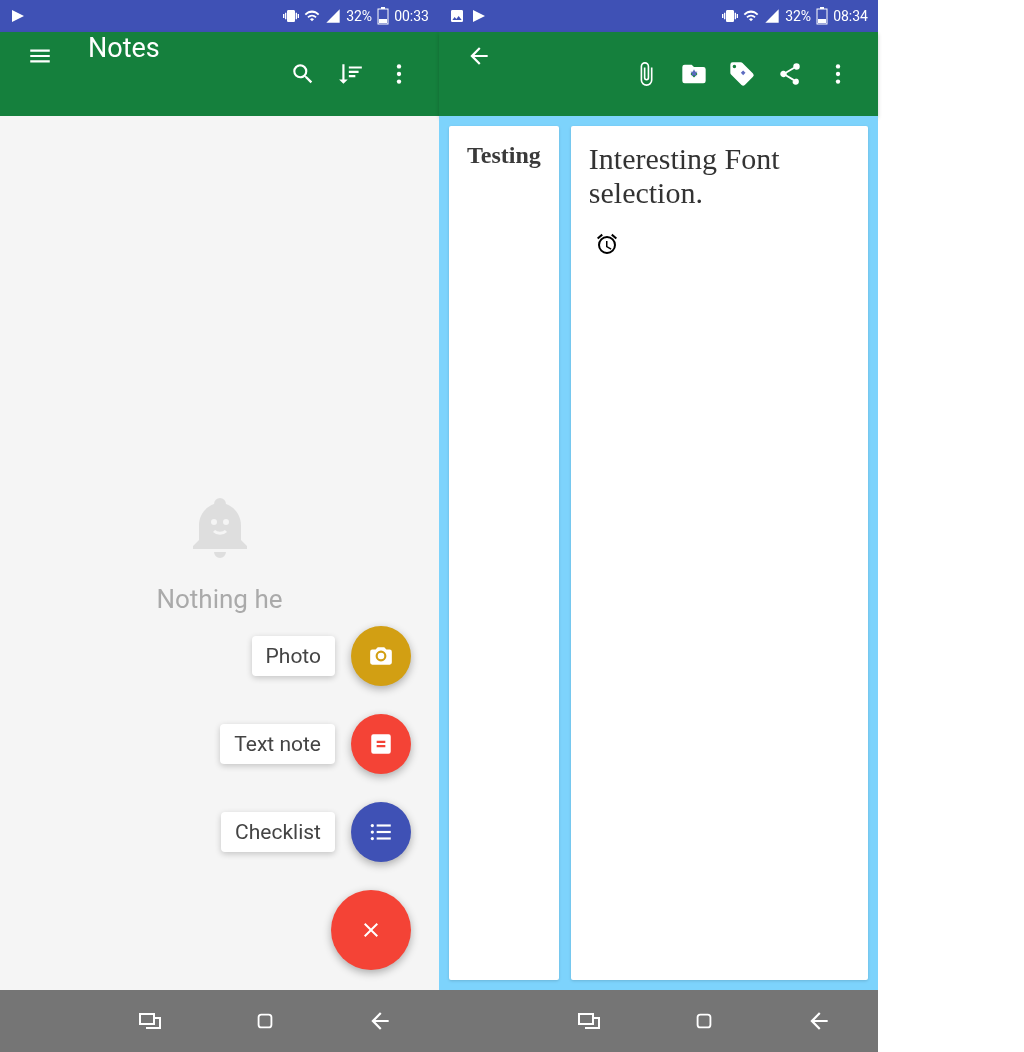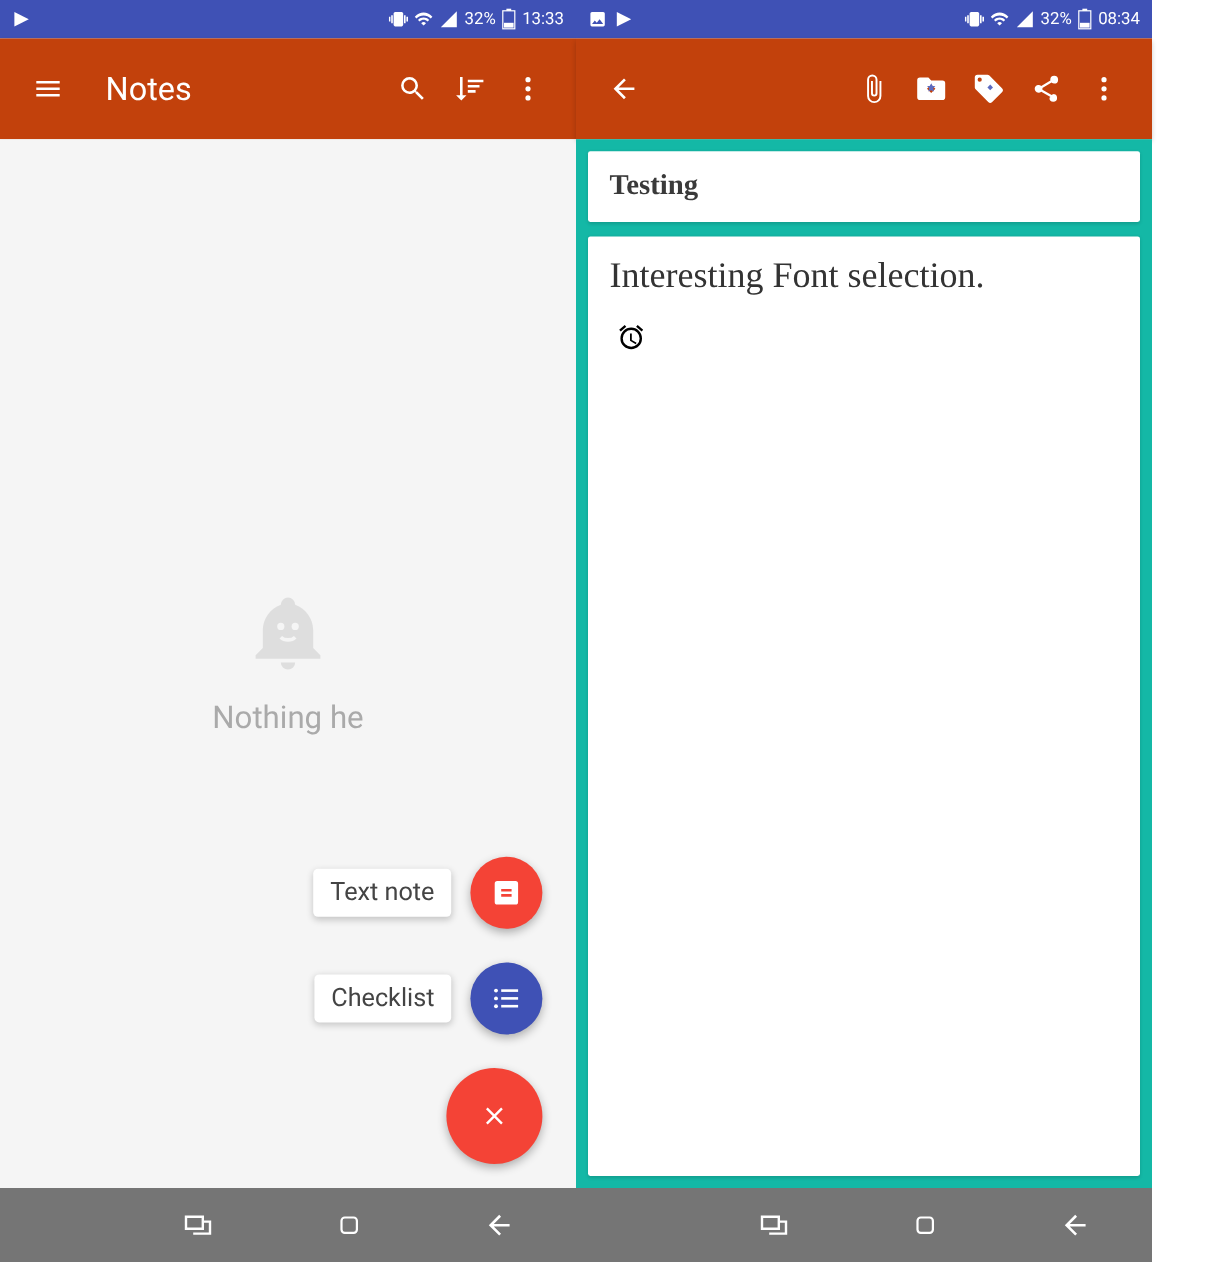--- a/index.html
+++ b/index.html
@@ -1,38 +1,38 @@
 <!DOCTYPE html>
 <html><head>
 <meta charset="utf-8">
 <style>
 * { margin: 0; padding: 0; box-sizing: border-box; }
 body { font-family: -apple-system, BlinkMacSystemFont, 'Segoe UI', Roboto, sans-serif; background: #fff; width: 1024px; height: 1052px; display: flex; overflow: hidden; }
-.screen { width: 480px; height: 1052px; display: flex; flex-direction: column; position: relative; }
+.screen { width: 439px; height: 1052px; display: flex; flex-direction: column; position: relative; }
 .status-bar { height: 32px; background: #3f51b5; display: flex; align-items: center; justify-content: space-between; padding: 0 10px; color: #fff; font-size: 14px; }
 .status-left { display: flex; align-items: center; gap: 6px; }
 .status-right { display: flex; align-items: center; gap: 5px; }
-.app-bar { height: 84px; background: #c2410c; display: flex; align-items: center; padding: 0 16px; color: #fff; box-shadow: 0 2px 4px rgba(0,0,0,0.2); }
+.app-bar { height: 84px; background: #15803d; display: flex; padding: 0 16px; color: #fff; box-shadow: 0 2px 4px rgba(0,0,0,0.2); }
 .app-bar-title { font-size: 27px; font-weight: 400; margin-left: 24px; flex: 1; }
 .app-bar-icons { display: flex; align-items: center; gap: 0; }
 .app-bar-icon { width: 48px; height: 48px; display: flex; align-items: center; justify-content: center; cursor: pointer; }
 .content-left { flex: 1; background: #f5f5f5; position: relative; display: flex; flex-direction: column; align-items: center; justify-content: center; }
 .empty-bell { width: 72px; height: 72px; opacity: 0.2; margin-bottom: 20px; }
 .empty-text { color: #aaa; font-size: 26px; text-align: right; }
 .fab-container { position: absolute; right: 28px; bottom: 20px; display: flex; flex-direction: column; align-items: flex-end; gap: 28px; }
 .fab-row { display: flex; align-items: center; gap: 16px; }
 .fab-label { background: #fff; border-radius: 4px; padding: 8px 14px; font-size: 21px; color: #444; box-shadow: 0 2px 6px rgba(0,0,0,0.2); }
 .fab-btn { width: 60px; height: 60px; border-radius: 50%; display: flex; align-items: center; justify-content: center; box-shadow: 0 3px 8px rgba(0,0,0,0.3); cursor: pointer; }
 .fab-btn.large { width: 80px; height: 80px; }
 .fab-yellow { background: #d29f13; }
 .fab-blue { background: #3f51b5; }
 .fab-red { background: #f44336; }
 .nav-bar { height: 62px; background: #757575; display: flex; align-items: center; justify-content: space-around; }
 .nav-dot { width: 8px; height: 8px; background: #fff; border-radius: 50%; }
-.content-right { flex: 1; background: #14b8a6; padding: 10px; display: flex; flex-direction: column; gap: 12px; }
+.content-right { flex: 1; background: #7dd3fc; padding: 10px; display: flex; flex-direction: row; gap: 12px; }
 .card { background: #fff; border-radius: 2px; padding: 16px 18px; box-shadow: 0 1px 3px rgba(0,0,0,0.15); }
 .card-title { font-family: Georgia, serif; font-size: 24px; font-weight: bold; color: #3a3a3a; }
 .card-body { font-family: Georgia, serif; font-size: 30px; color: #333; }
 .reminder-row { display: flex; align-items: center; gap: 14px; margin-top: 22px; color: #666; font-size: 17px; padding-left: 6px; }
 .card-full { flex: 1; }
 svg { display: block; }
 </style>
 </head>
 <body>
 
@@ -62,21 +62,21 @@
           </svg>
       </span>
       <span>32%</span>
       <span>
         <svg width="12" height="18" viewBox="0 0 12 18" fill="none">
             <rect x="1" y="2" width="10" height="15" stroke="#fff" fill="none"></rect>
             <rect x="4" y="0" width="4" height="2" fill="#fff"></rect>
             <rect x="2" y="12" width="8" height="4" fill="#fff"></rect>
           </svg>
       </span>
-      <span>13:33</span>
+      <span>00:33</span>
     </div>
   </div>
 
   <div class="app-bar">
     <span class="app-bar-icon">
       <svg width="26" height="26" viewBox="0 0 24 24" fill="#fff">
           <path d="M3 18h18v-2H3v2zm0-5h18v-2H3v2zm0-7v2h18V6H3z"></path>
         </svg>
     </span>
     <span class="app-bar-title">Notes</span>
@@ -106,20 +106,30 @@
       <svg viewBox="0 0 24 24" fill="#888">
           <path d="M12 2a2 2 0 00-2 2c-3 1-5 4-5 7v5l-2 2v1h18v-1l-2-2v-5c0-3-2-6-5-7a2 2 0 00-2-2zm0 20a2 2 0 002-2h-4a2 2 0 002 2z"></path>
           <circle cx="10" cy="10" r="1" fill="#f5f5f5"></circle>
           <circle cx="14" cy="10" r="1" fill="#f5f5f5"></circle>
           <path d="M10 13c1 1 3 1 4 0" stroke="#f5f5f5" fill="none"></path>
         </svg>
     </div>
     <div class="empty-text">Nothing he</div>
 
     <div class="fab-container">
+      <div class="fab-row">
+        <div class="fab-label">Photo</div>
+        <div class="fab-btn fab-yellow">
+          <span>
+            <svg width="26" height="26" viewBox="0 0 24 24" fill="#fff">
+                <path d="M12 15a3 3 0 100-6 3 3 0 000 6zm8-9h-3l-2-2H9L7 6H4a2 2 0 00-2 2v10a2 2 0 002 2h16a2 2 0 002-2V8a2 2 0 00-2-2zm-8 11a5 5 0 110-10 5 5 0 010 10z"></path>
+              </svg>
+          </span>
+        </div>
+      </div>
       <div class="fab-row">
         <div class="fab-label">Text note</div>
         <div class="fab-btn fab-red">
           <span>
             <svg width="26" height="26" viewBox="0 0 24 24" fill="#fff">
                 <path d="M19 3H5a2 2 0 00-2 2v14a2 2 0 002 2h14a2 2 0 002-2V5a2 2 0 00-2-2zm-3 12H8v-2h8v2zm0-4H8V9h8v2z"></path>
               </svg>
           </span>
         </div>
       </div>

